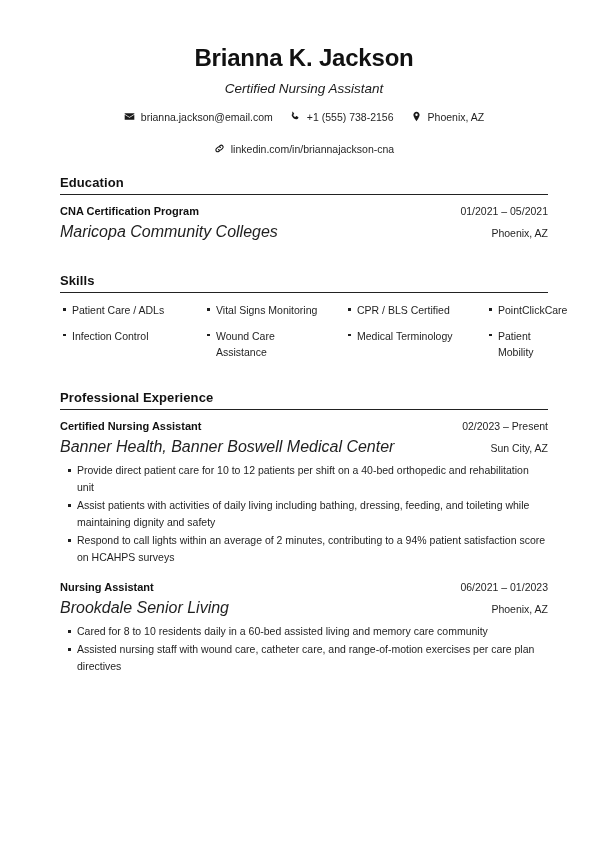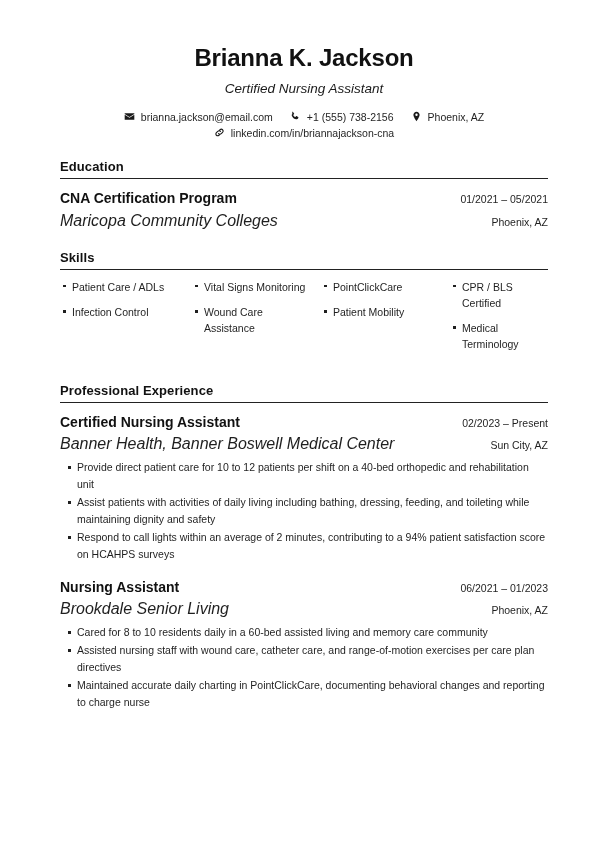--- a/index.html
+++ b/index.html
@@ -45,21 +45,21 @@
 
   .contact-row {
     display: flex;
     justify-content: center;
     align-items: center;
     flex-wrap: nowrap;
     margin-top: 14px;
     gap: 17px;
   }
 
-  .contact-row.second { margin-top: 4px; }
+  .contact-row.second { margin-top: 20px; }
 
   .contact-item {
     display: flex;
     align-items: flex-start;
     gap: 6px;
     font-size: 10.5px;
     color: #1f1f1f;
     white-space: nowrap;
   }
 
@@ -68,21 +68,21 @@
     align-items: center;
     justify-content: center;
     width: 11px;
     height: 11px;
     flex: 0 0 11px;
   }
   .contact-icon svg { display: block; }
 
   
   .section { margin-top: 20px; }
-  .section.skills-section { margin-top: 17px; }
+  .section.skills-section { margin-top: 29px; }
   .section.experience-section { margin-top: 21px; }
 
   .section-heading {
     font-size: 13px;
     font-weight: bold;
     color: #111111;
     padding-bottom: 4px;
     letter-spacing: 0.1px;
   }
 
@@ -97,21 +97,21 @@
   .entry + .entry { margin-top: 14px; }
 
   .entry-line {
     display: flex;
     justify-content: space-between;
     align-items: baseline;
     gap: 12px;
   }
 
   .entry-title {
-    font-size: 14px;
+    font-size: 11px;
     font-weight: bold;
     color: #111111;
     line-height: 1.45;
     text-align: right;
   }
 
   .entry-date {
     font-size: 10.5px;
     color: #1f1f1f;
     white-space: nowrap;
@@ -154,21 +154,21 @@
     top: 7px;
     width: 2.6px;
     height: 2.6px;
     background: #1f1f1f;
   }
 
   
   .skills-grid {
     display: grid;
     grid-template-columns: 128px 125px 125px 1fr;
-    column-gap: 4px;
+    column-gap: 16px;
   }
 
   .skills-col { list-style: none; }
 
   .skills-col li {
     position: relative;
     font-size: 10.5px;
     line-height: 1.55;
     color: #1f1f1f;
     padding-left: 12px;
@@ -262,26 +262,26 @@
     <div class="skills-grid">
       <ul class="skills-col">
         <li>Patient Care / ADLs</li>
         <li>Infection Control</li>
       </ul>
       <ul class="skills-col">
         <li>Vital Signs Monitoring</li>
         <li>Wound Care Assistance</li>
       </ul>
       <ul class="skills-col">
+        <li>CPR / BLS Certified</li>
+        <li>Medical Terminology</li>
+      </ul>
+      <ul class="skills-col">
         <li>PointClickCare</li>
         <li>Patient Mobility</li>
-      </ul>
-      <ul class="skills-col">
-        <li>CPR / BLS Certified</li>
-        <li>Medical Terminology</li>
       </ul>
     </div>
   </div>
 
   <div class="section experience-section">
     <div class="section-heading">Professional Experience</div>
     <div class="section-rule"></div>
 
     <div class="entry">
       <div class="entry-line">
@@ -304,18 +304,17 @@
         <span class="entry-title">Nursing Assistant</span>
         <span class="entry-date">06/2021 – 01/2023</span>
       </div>
       <div class="entry-line">
         <span class="entry-sub">Brookdale Senior Living</span>
         <span class="entry-loc">Phoenix, AZ</span>
       </div>
       <ul class="bullet-list">
         <li>Cared for 8 to 10 residents daily in a 60-bed assisted living and memory care community</li>
         <li>Assisted nursing staff with wound care, catheter care, and range-of-motion exercises per care plan directives</li>
-        <li>Maintained accurate daily charting in PointClickCare, documenting behavioral changes and reporting to charge nurse</li>
       </ul>
     </div>
 
   </div>
 </div>
 
 </body></html>

